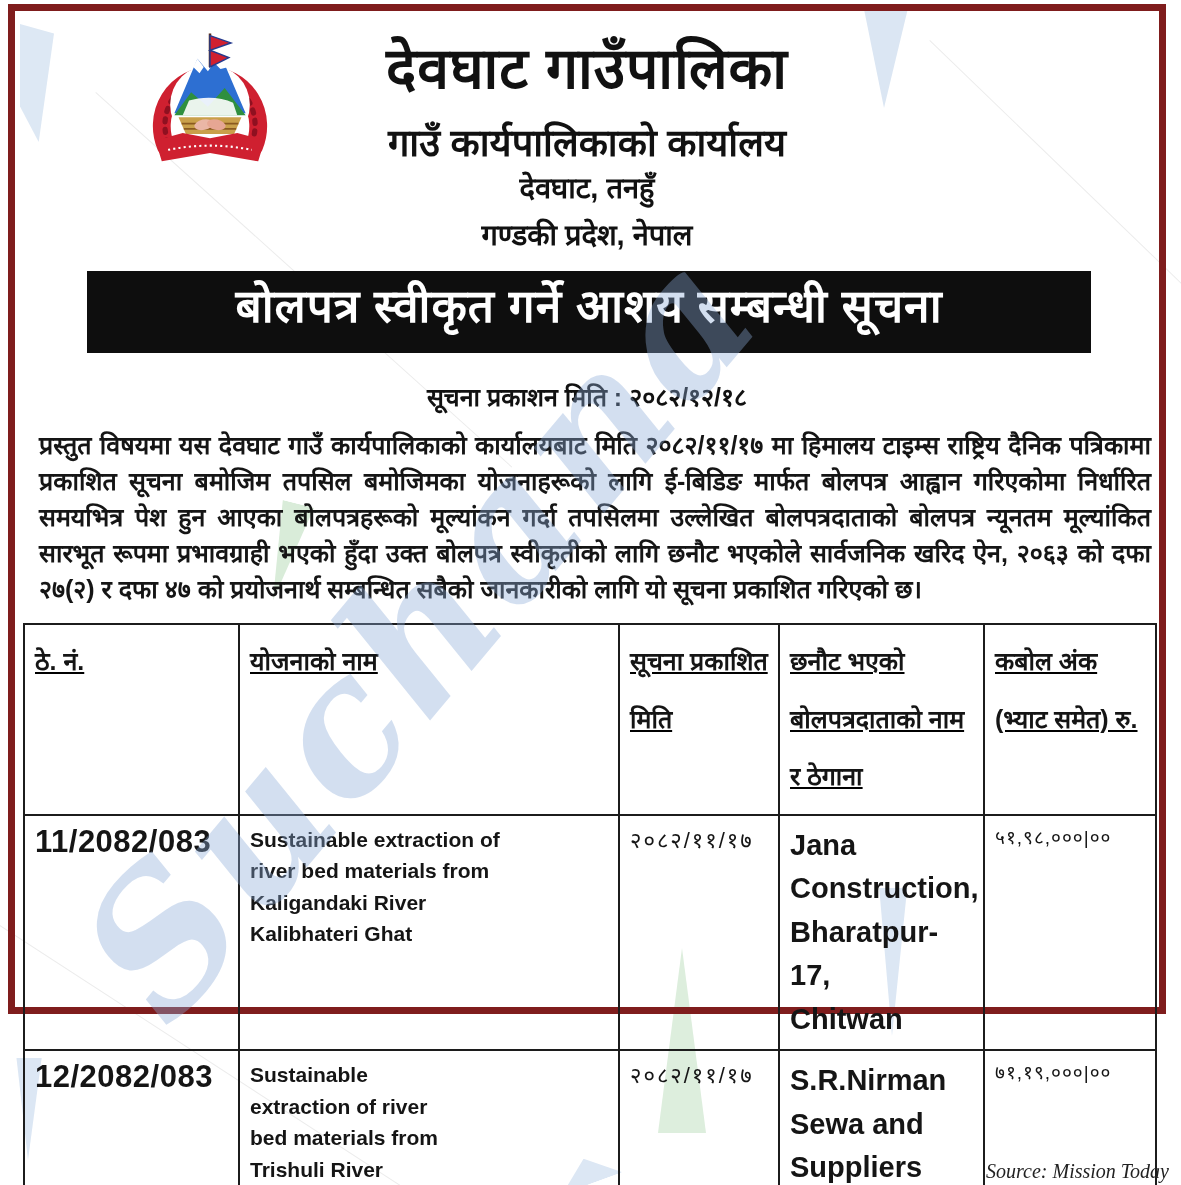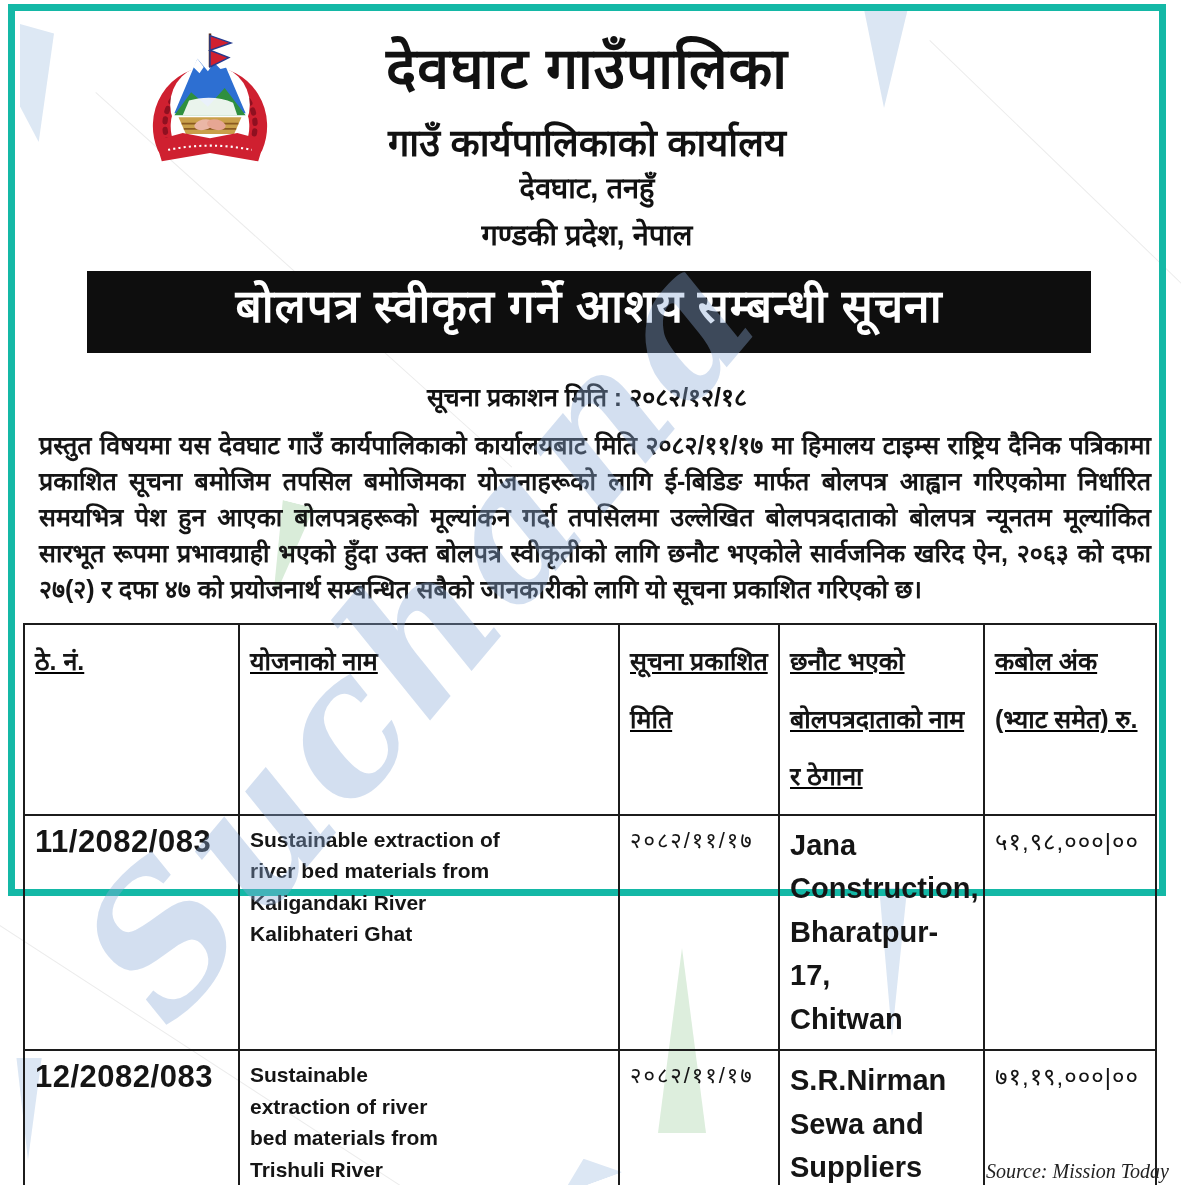--- a/index.html
+++ b/index.html
@@ -1,21 +1,21 @@
 <!DOCTYPE html>
 <html><head>
 <meta charset="utf-8">
 <style>
   * { margin:0; padding:0; box-sizing:border-box; }
   body { background:#ffffff; font-family:"Liberation Sans", sans-serif; }
   .page { position:relative; width:1181px; height:1185px; background:#ffffff; overflow:hidden; }
 
   .frame {
-    position:absolute; left:8px; top:4px; width:1158px; height:892px;
-    border:7px solid #14b8a6; background:transparent; z-index:1;
+    position:absolute; left:8px; top:4px; width:1158px; height:1010px;
+    border:7px solid #7f1d1d; background:transparent; z-index:1;
   }
   .content { position:relative; z-index:2; height:100%; }
 
   
   .wm-under { position:absolute; inset:0; z-index:0; pointer-events:none; }
   .wm-over  { position:absolute; inset:0; z-index:6; pointer-events:none; }
   .tri { position:absolute; }
   .tri-down { clip-path: polygon(18% 0, 88% 0, 50% 100%); }
   .tri-up   { clip-path: polygon(50% 0, 100% 100%, 0 100%); }
   .sliver   { clip-path: polygon(0 0, 100% 8%, 55% 100%, 0 70%); }
@@ -54,21 +54,21 @@
     border-collapse:collapse; margin:16px 0 0 8px;
     border:2px solid #1c1c1c; table-layout:fixed; width:1132px;
     background:transparent;
   }
   table.notice td { border:2px solid #1c1c1c; vertical-align:top; padding:8px 10px; color:#151515; }
   td.hcell { font-size:25px; font-weight:700; line-height:2.3; white-space:pre-line; }
   td.tender { vertical-align:middle; text-align:left; font-size:31px; font-weight:600; padding-left:14px; letter-spacing:0.5px; }
   td.project { font-size:21px; font-weight:600; line-height:1.5; white-space:pre-line; padding-top:12px; }
   td.ndate  { font-size:22px; letter-spacing:2px; padding-top:16px; color:#222; }
   td.bidder { font-size:29px; font-weight:600; line-height:1.5; white-space:pre-line; padding-top:12px; }
-  td.amount { font-size:24px; letter-spacing:1px; padding-top:16px; color:#222; }
+  td.amount { font-size:19px; letter-spacing:1px; padding-top:16px; color:#222; }
 
   .source {
     position:absolute; right:12px; top:1160px; z-index:7;
     font-size:20px; font-style:italic; color:#222;font-family:Liberation Serif, serif;
   }
 </style>
 </head>
 <body>
 
 <div class="page">

